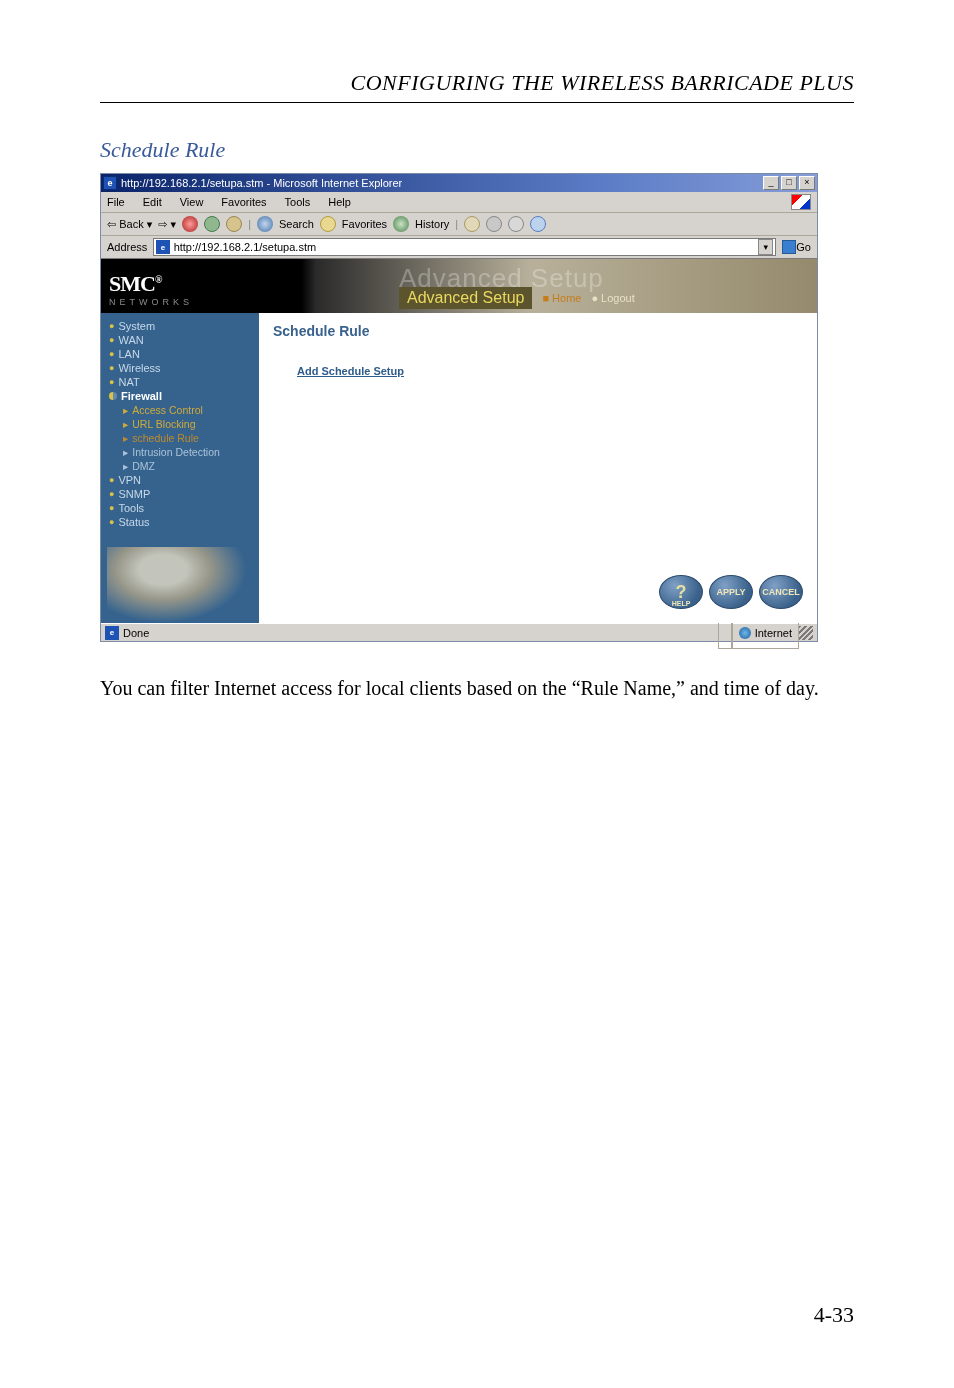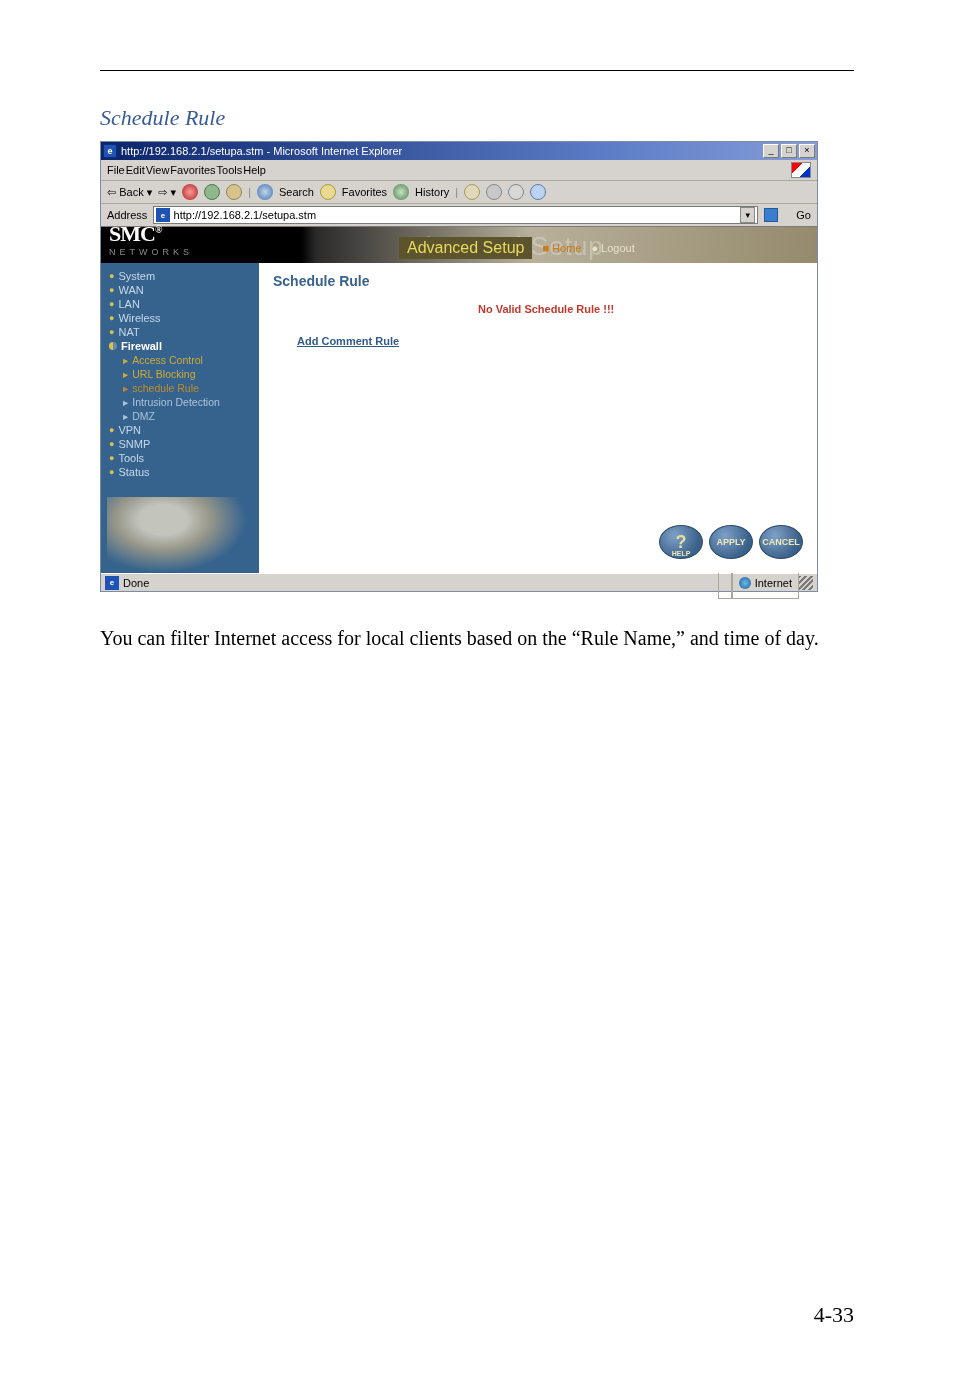--- a/index.html
+++ b/index.html
@@ -70,21 +70,21 @@
     border-right-color: #7a7a7a;
     border-bottom-color: #7a7a7a;
     font-size: 9px;
     text-align: center;
     line-height: 11px;
     color:#000;
   }
   .menubar {
     display: flex;
     align-items: center;
-    gap: 1px;
+    gap: 18px;
     padding: 2px 6px;
     background: #d6d3ce;
     border-bottom: 1px solid #aca899;
   }
   .menubar span { font-size: 11px; color:#000; }
   .menubar .flag {
     margin-left: auto;
     width: 20px; height: 16px;
     background: linear-gradient(135deg,#ff0000 0 33%,#ffffff 33% 66%,#0033cc 66% 100%);
     border:1px solid #888;
@@ -147,29 +147,29 @@
   }
   .addr-dd {
     width: 16px; height: 16px;
     background:#d6d3ce;
     border:1px solid #888;
     text-align:center;
     font-size:9px;
     line-height:14px;
   }
   .go-btn {
-    display:flex;align-items:center;gap:18px;
+    display:flex;align-items:center;gap:0;
     font-size:11px;
   }
   .go-btn .go-icn{
     width:14px;height:14px;background:#3a7ecf;border:1px solid #255a99;
     display:inline-block;
   }
   .banner {
-    height: 36px;
+    height: 54px;
     background: linear-gradient(to right,#000000 0 28%, #2a2a2a 30%, #b8b09a 60%, #958a6c 100%);
     display: flex;
     align-items: flex-end;
     position: relative;
     color:#fff;
   }
   .banner-left {
     width: 158px;
     padding: 6px 8px;
   }
@@ -344,20 +344,21 @@
     position: absolute;
     right: 100px;
     bottom: 60px;
     font-size: 22px;
   }
 </style>
 </head>
 <body>
 
 <div class="page">
+  <div class="header-title">CONFIGURING THE WIRELESS BARRICADE PLUS</div>
   <hr class="header-rule">
 
   <div class="subheading">Schedule Rule</div>
 
   <div class="browser-window">
 
     <div class="titlebar">
       <span class="ie-icon">e</span>
       <span class="titlebar-text">http://192.168.2.1/setupa.stm - Microsoft Internet Explorer</span>
       <div class="win-controls">
@@ -494,22 +495,21 @@
             </div>
           <div class="nav-item">
               <span class="bullet-o">●</span>
               <span class="top-label">Status</span>
             </div>
           <div class="person"></div>
         </div>
 
         <div class="main">
           <h2>Schedule Rule</h2>
-          <div class="no-valid">No Valid Schedule Rule !!!</div>
-          <a class="add-link">Add Comment Rule</a>
+          <a class="add-link">Add Schedule Setup</a>
 
           <div class="action-btns">
             <div class="round-btn">
               <span class="help-q">?</span>
               <span style="font-size:7px;position:absolute;margin-top:22px;">HELP</span>
             </div>
             <div class="round-btn">APPLY</div>
             <div class="round-btn">CANCEL</div>
           </div>
         </div>

